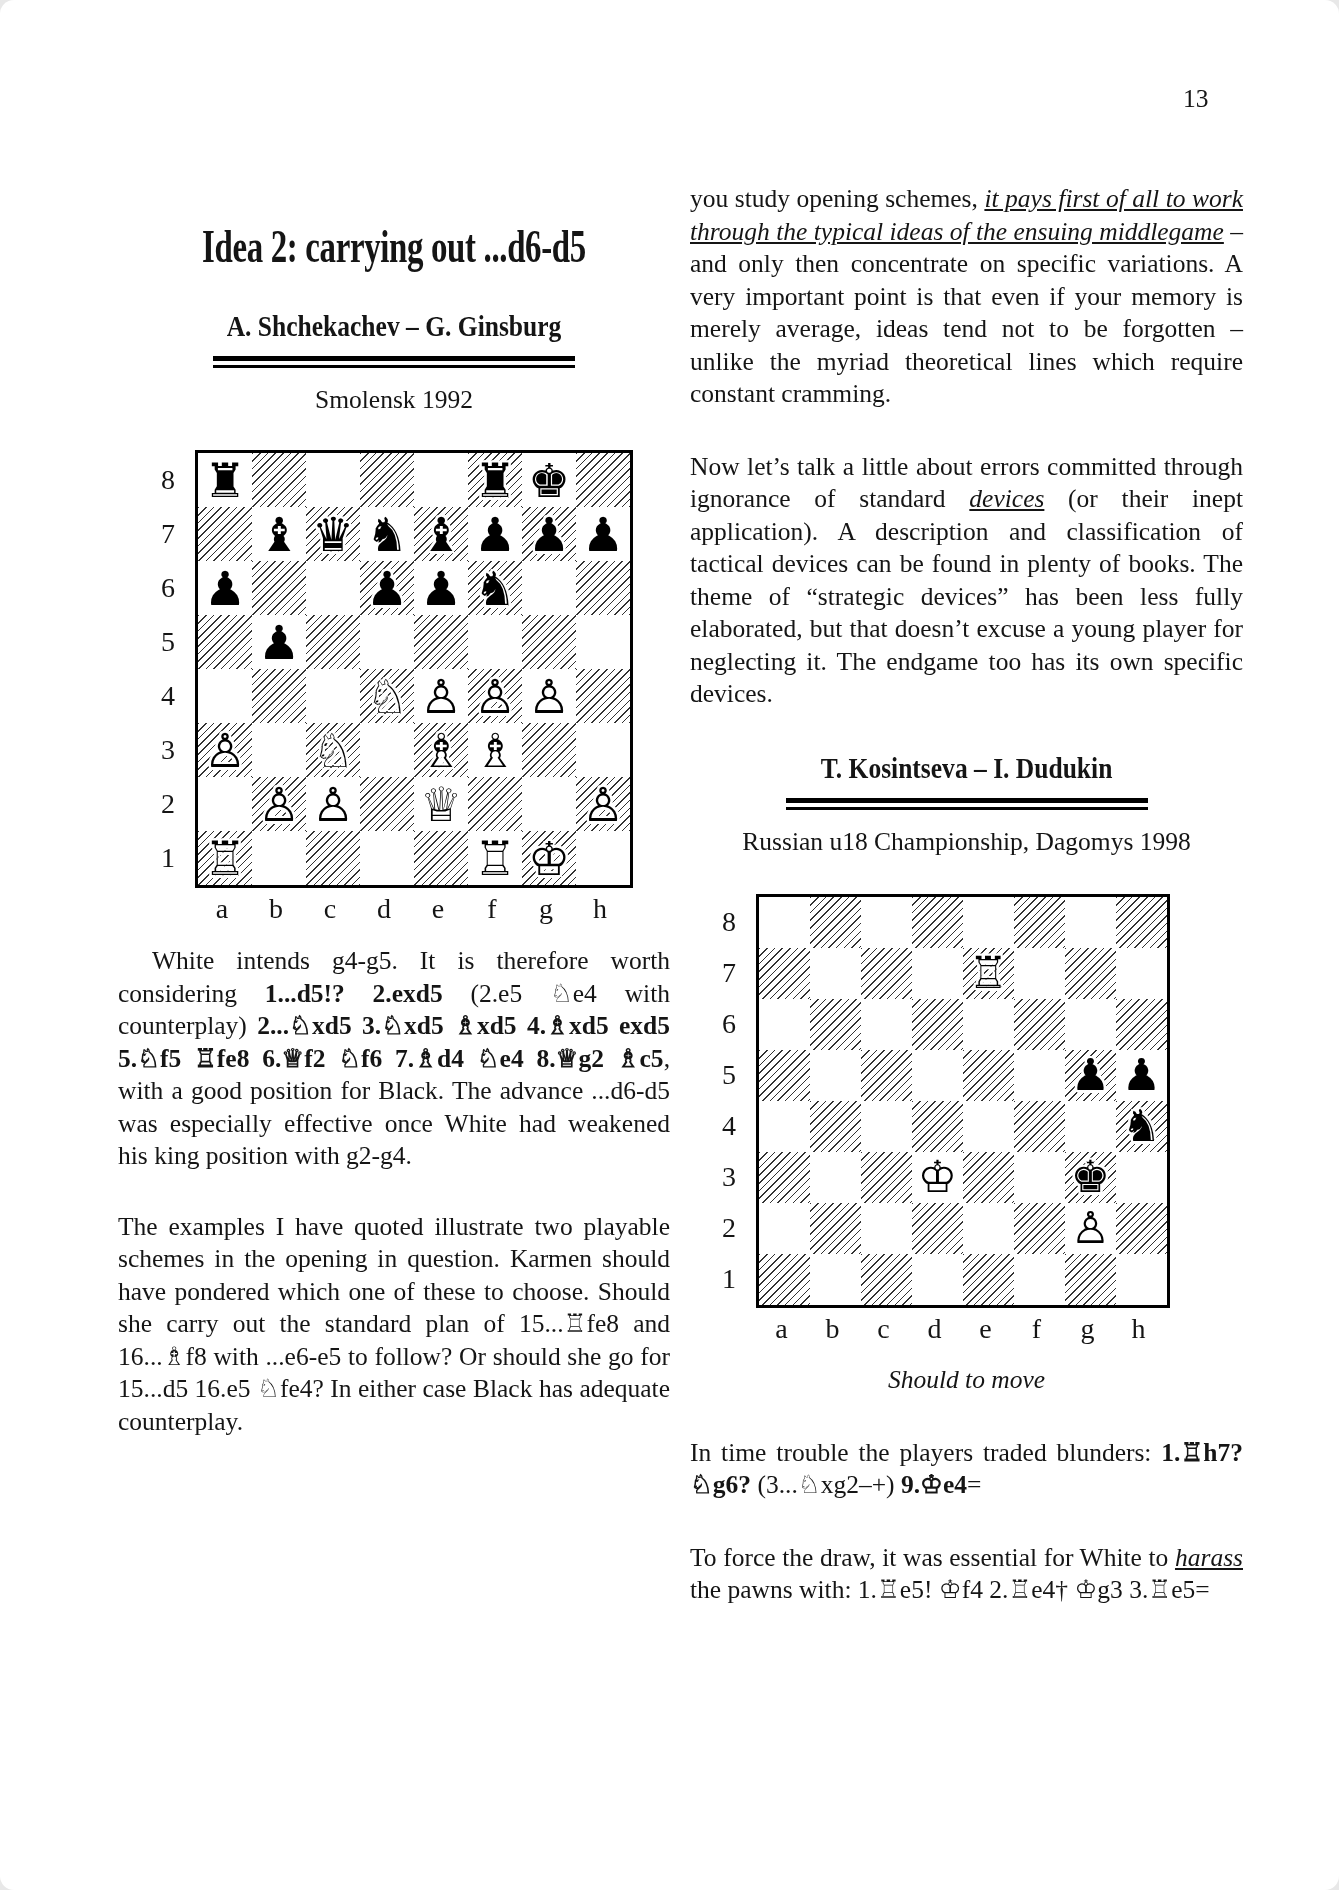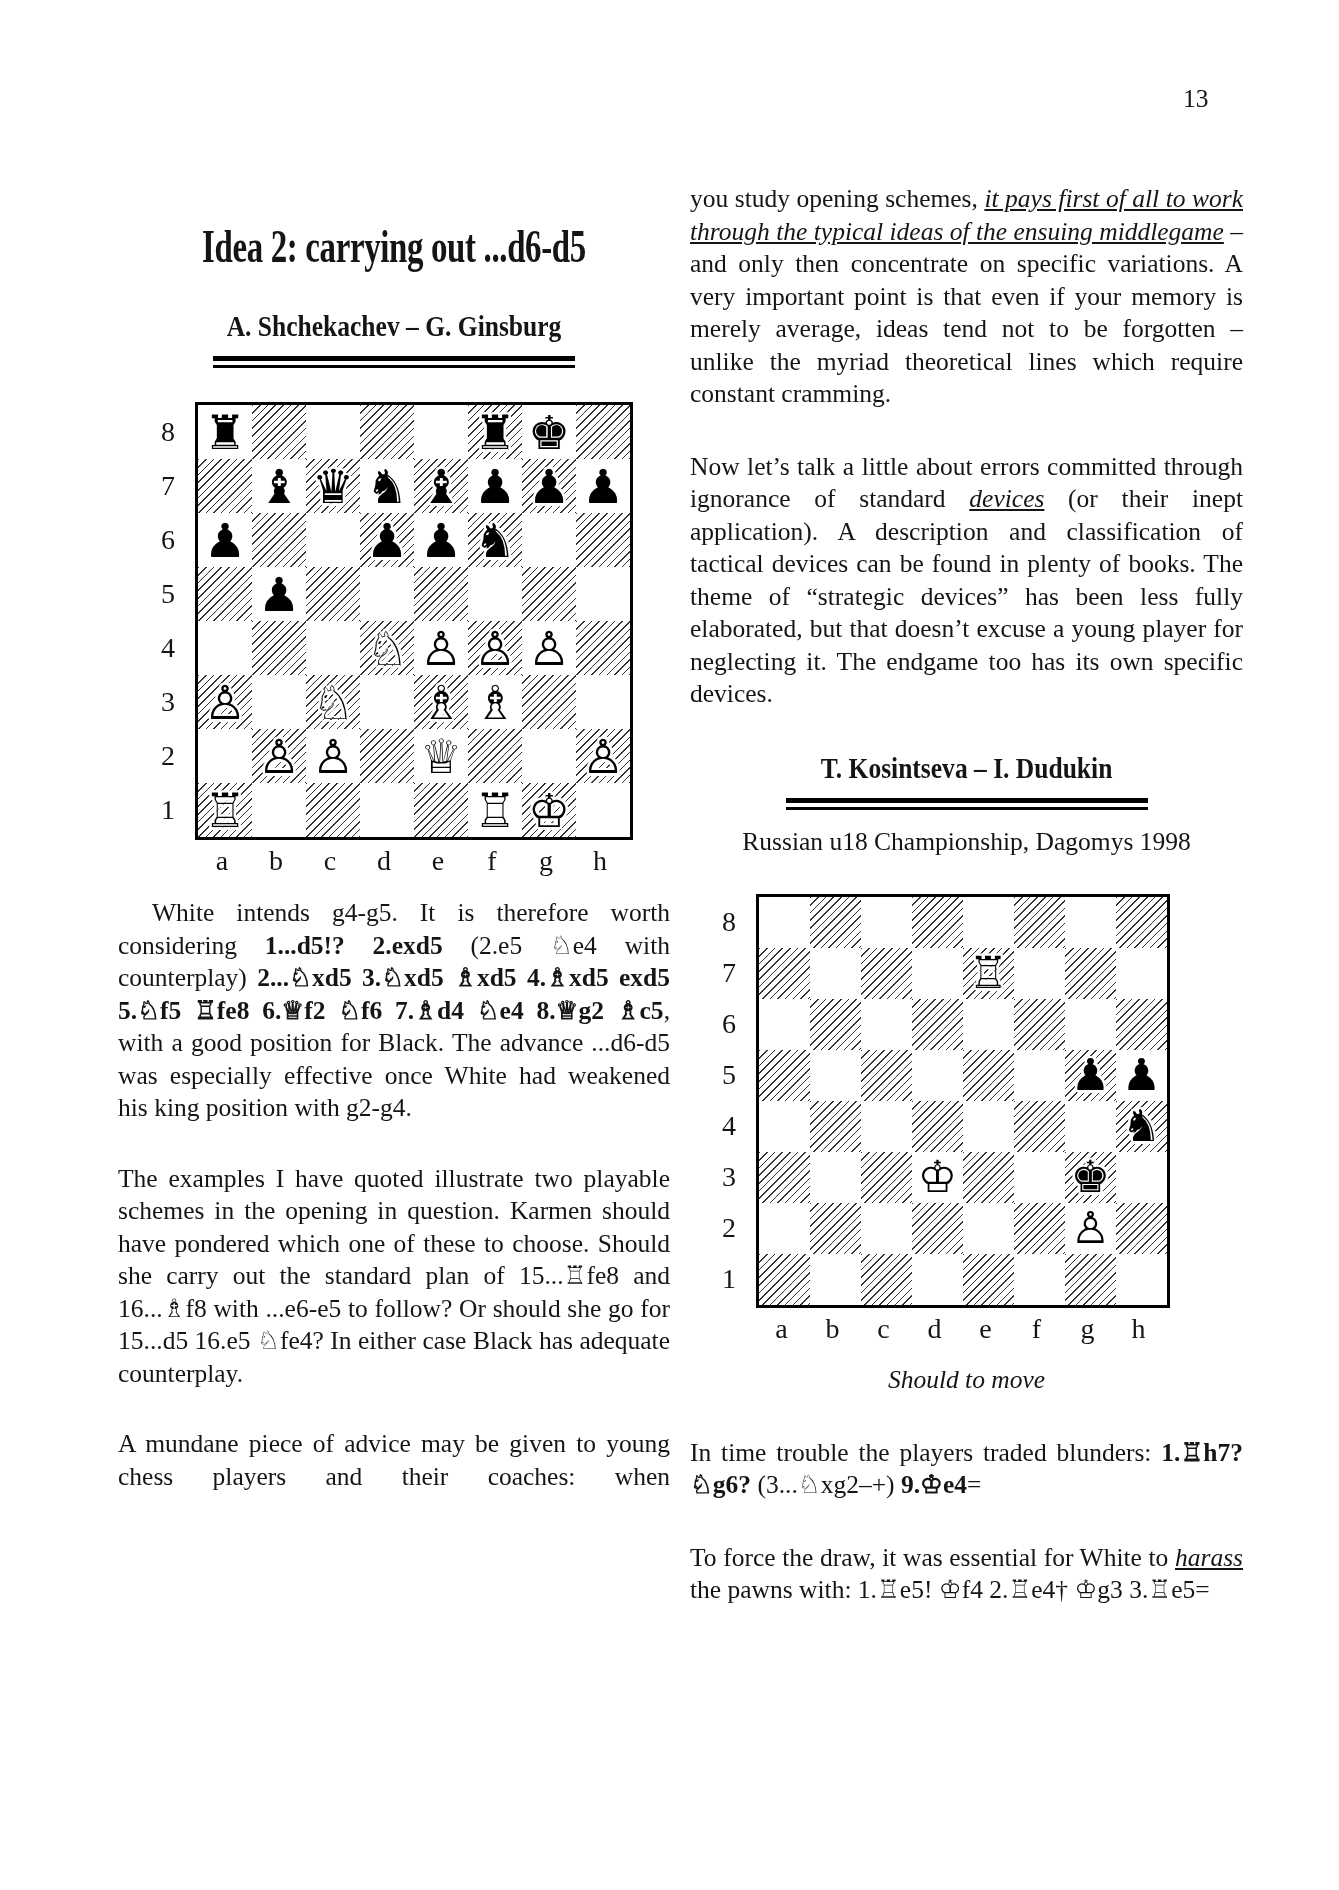--- a/index.html
+++ b/index.html
@@ -1,19 +1,20 @@
 <!DOCTYPE html>
 <html><head>
 <meta charset="utf-8">
 <style>
   html,body { margin:0; padding:0; background:#e8e8e8; }
   .page {
     position:relative; width:1339px; height:1890px; background:#ffffff;
     color:#151515; font-family:"Liberation Serif", serif; overflow:hidden;
     margin:0 auto;
+    border-radius:14px;
   }
   .page-number { position:absolute; top:84px; left:1183px; font-size:25.5px; }
   .col { position:absolute; top:183px; width:552px; }
   .col-left { left:118px; }
   .col-right { left:690px; width:553px; }
 
   .para { margin:0; font-size:25.5px; line-height:32.5px; text-align:justify; }
   .indent { text-indent:34px; }
   .justify-last { text-align-last:justify; }
   .seg-b { font-weight:bold; }
@@ -74,20 +75,21 @@
 
 <div class="page">
 
   <div class="page-number">13</div>
 
   <div class="col col-left">
 
     <h1 class="section-heading">Idea 2: carrying out ...d6-d5</h1>
     <h2 class="players">A. Shchekachev – G. Ginsburg</h2>
     <div class="rule"></div>
+    <div class="event">Smolensk 1992</div>
 
     <div class="diagram diagram-1">
         <div class="d-main">
           <div class="ranks">
             <div class="rank-label">8</div>
             <div class="rank-label">7</div>
             <div class="rank-label">6</div>
             <div class="rank-label">5</div>
             <div class="rank-label">4</div>
             <div class="rank-label">3</div>
@@ -228,21 +230,20 @@
           <div class="file-label">d</div>
           <div class="file-label">e</div>
           <div class="file-label">f</div>
           <div class="file-label">g</div>
           <div class="file-label">h</div>
         </div>
       </div>
 
     <p class="para indent mt20"><span>White intends g4-g5. It is therefore worth considering </span><span class="seg-b">1...d5!? 2.exd5 </span><span>(2.e5 ♘e4 with counterplay) </span><span class="seg-b">2...♘xd5 3.♘xd5 ♗xd5 4.♗xd5 exd5 5.♘f5 ♖fe8 6.♕f2 ♘f6 7.♗d4 ♘e4 8.♕g2 ♗c5</span><span>, with a good position for Black. The advance ...d6-d5 was especially effective once White had weakened his king position with g2-g4.</span></p>
     <p class="para mt38"><span>The examples I have quoted illustrate two playable schemes in the opening in question. Karmen should have pondered which one of these to choose. Should she carry out the standard plan of 15...♖fe8 and 16...♗f8 with ...e6-e5 to follow? Or should she go for 15...d5 16.e5 ♘fe4? In either case Black has adequate counterplay.</span></p>
-    <p class="para mt38 justify-last"><span>A mundane piece of advice may be given to young chess players and their coaches: when</span></p>
   </div>
 
   <div class="col col-right">
     <p class="para"><span>you study opening schemes, </span><span class="seg-i">it pays first of all to work through the typical ideas of the ensuing middlegame</span><span> – and only then concentrate on specific variations. A very important point is that even if your memory is merely average, ideas tend not to be forgotten – unlike the myriad theoretical lines which require constant cramming.</span></p>
     <p class="para mt56"><span>Now let’s talk a little about errors committed through ignorance of standard </span><span class="seg-i">devices</span><span> (or their inept application). A description and classification of tactical devices can be found in plenty of books. The theme of “strategic devices” has been less fully elaborated, but that doesn’t excuse a young player for neglecting it. The endgame too has its own specific devices.</span></p>
 
     <h2 class="players mt58">T. Kosintseva – I. Dudukin</h2>
     <div class="rule"></div>
     <div class="event">Russian u18 Championship, Dagomys 1998</div>
 

